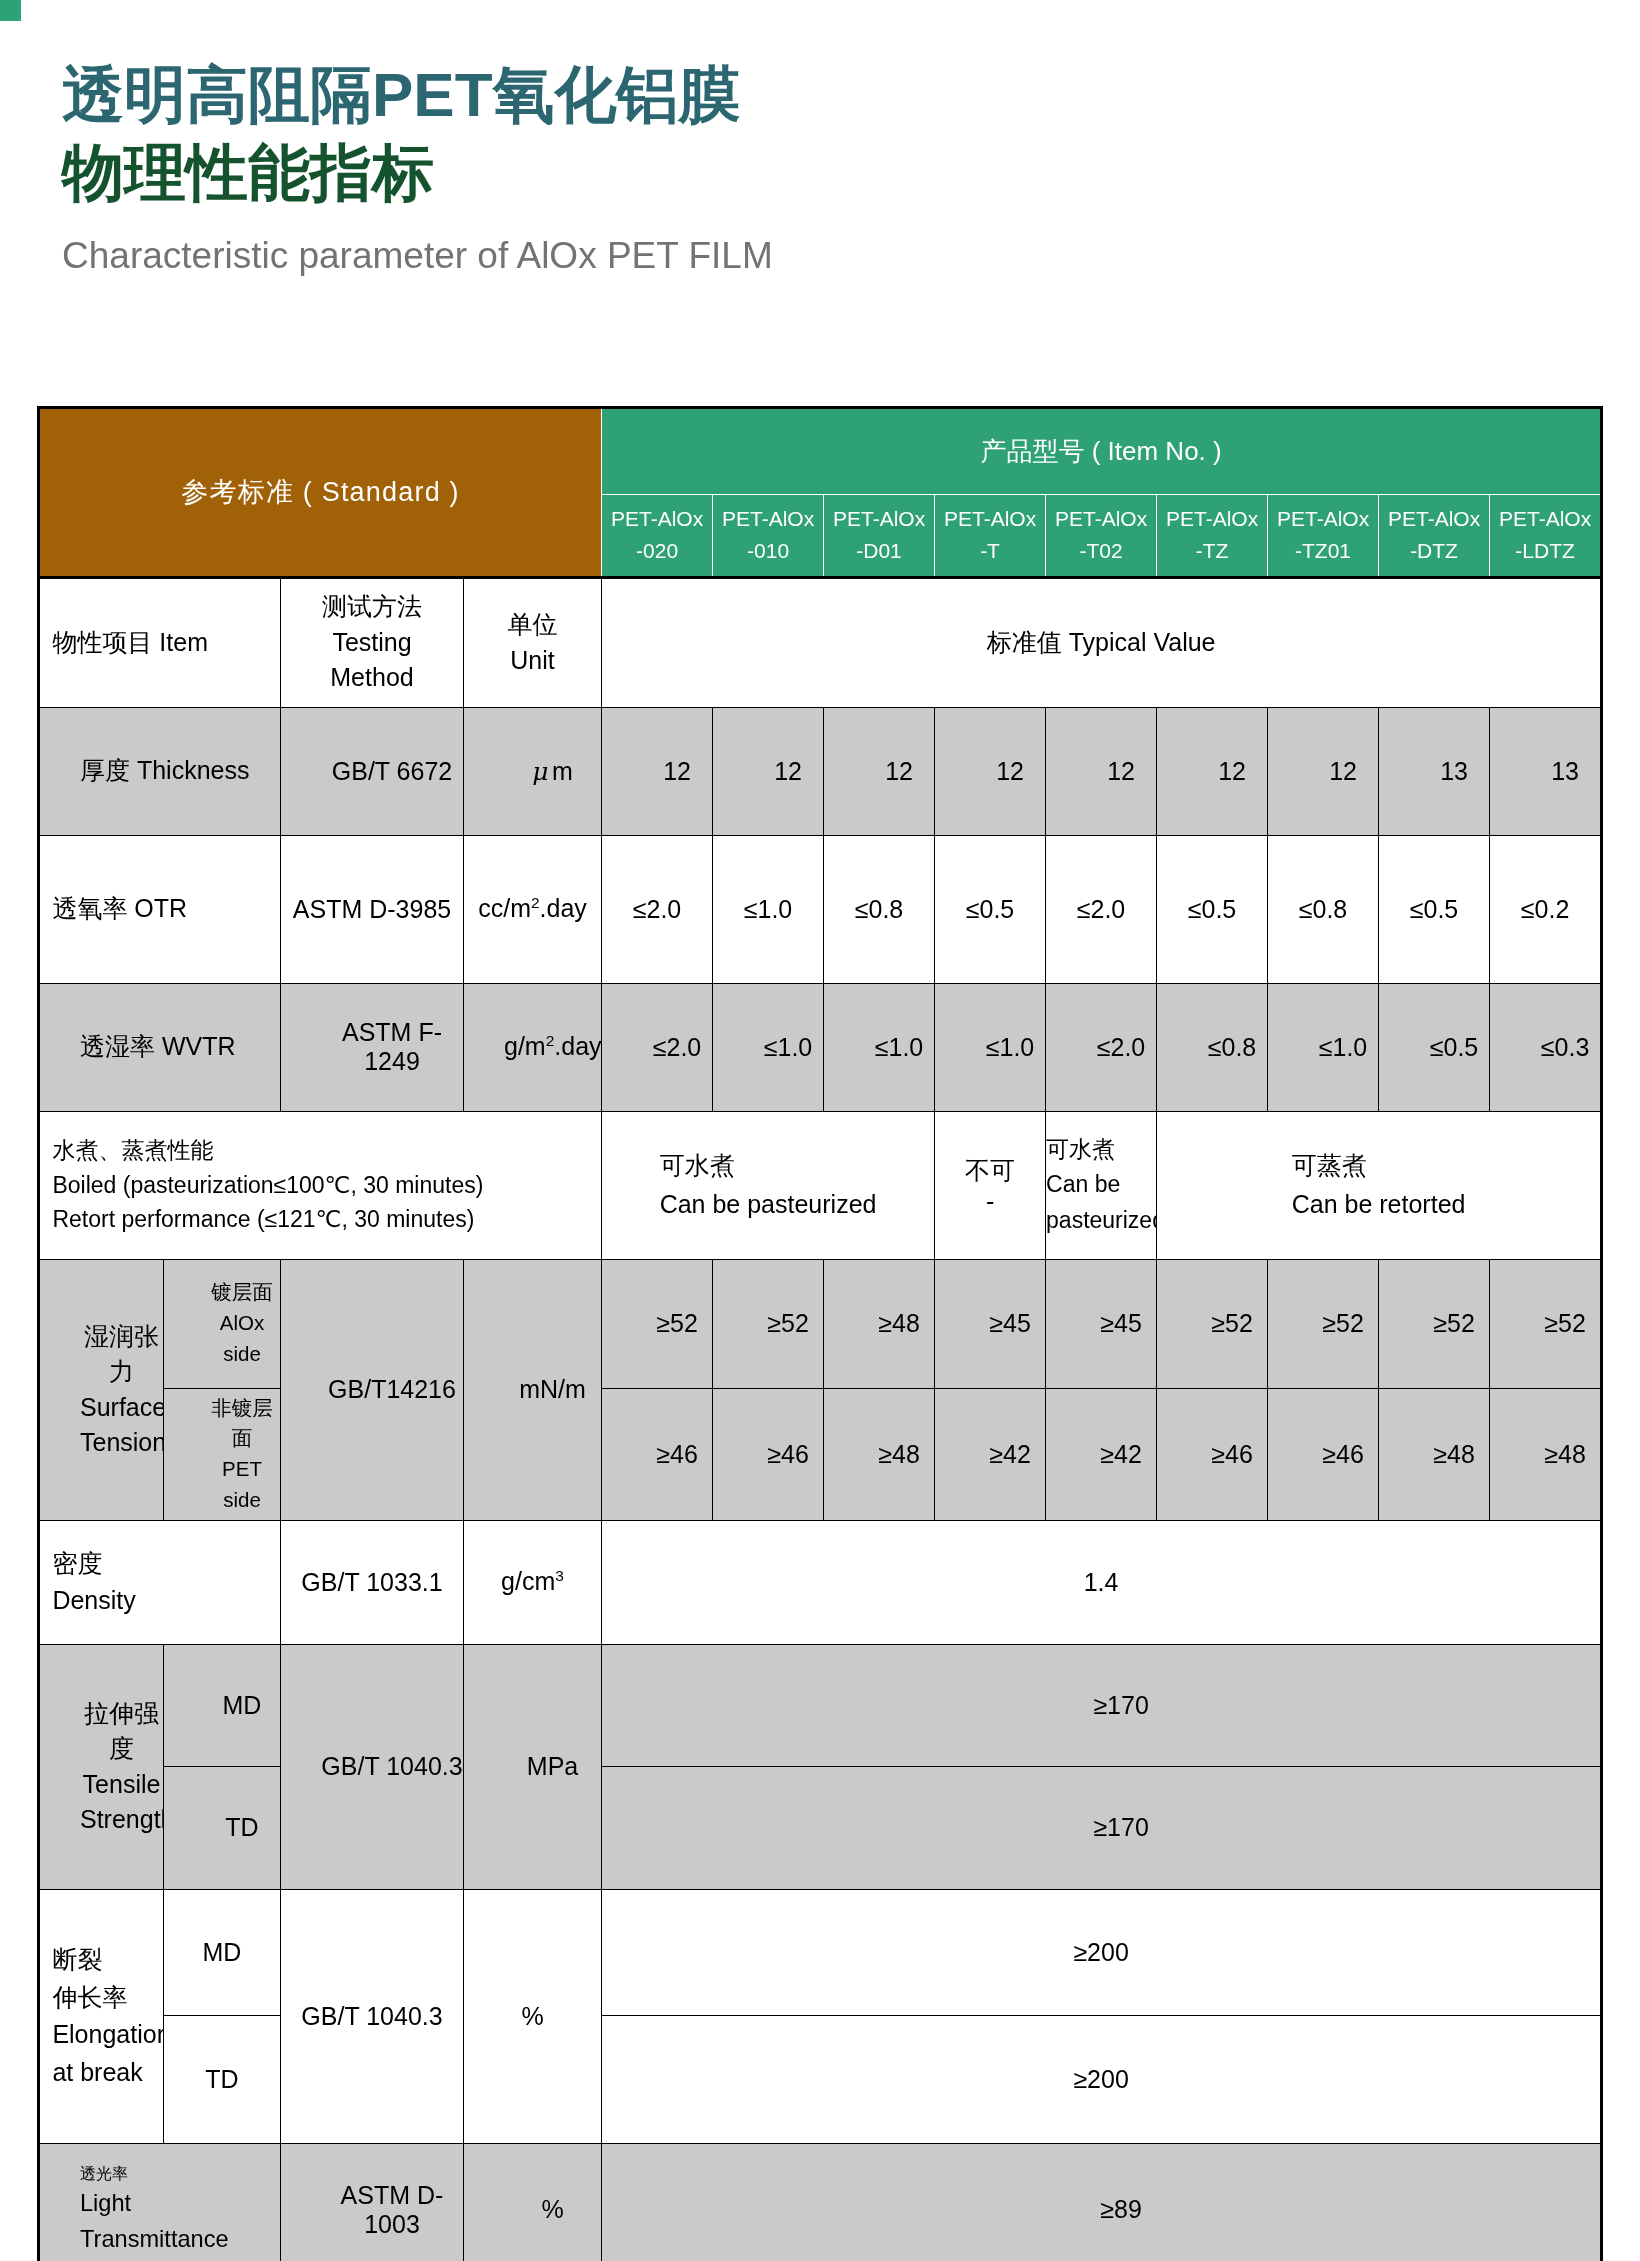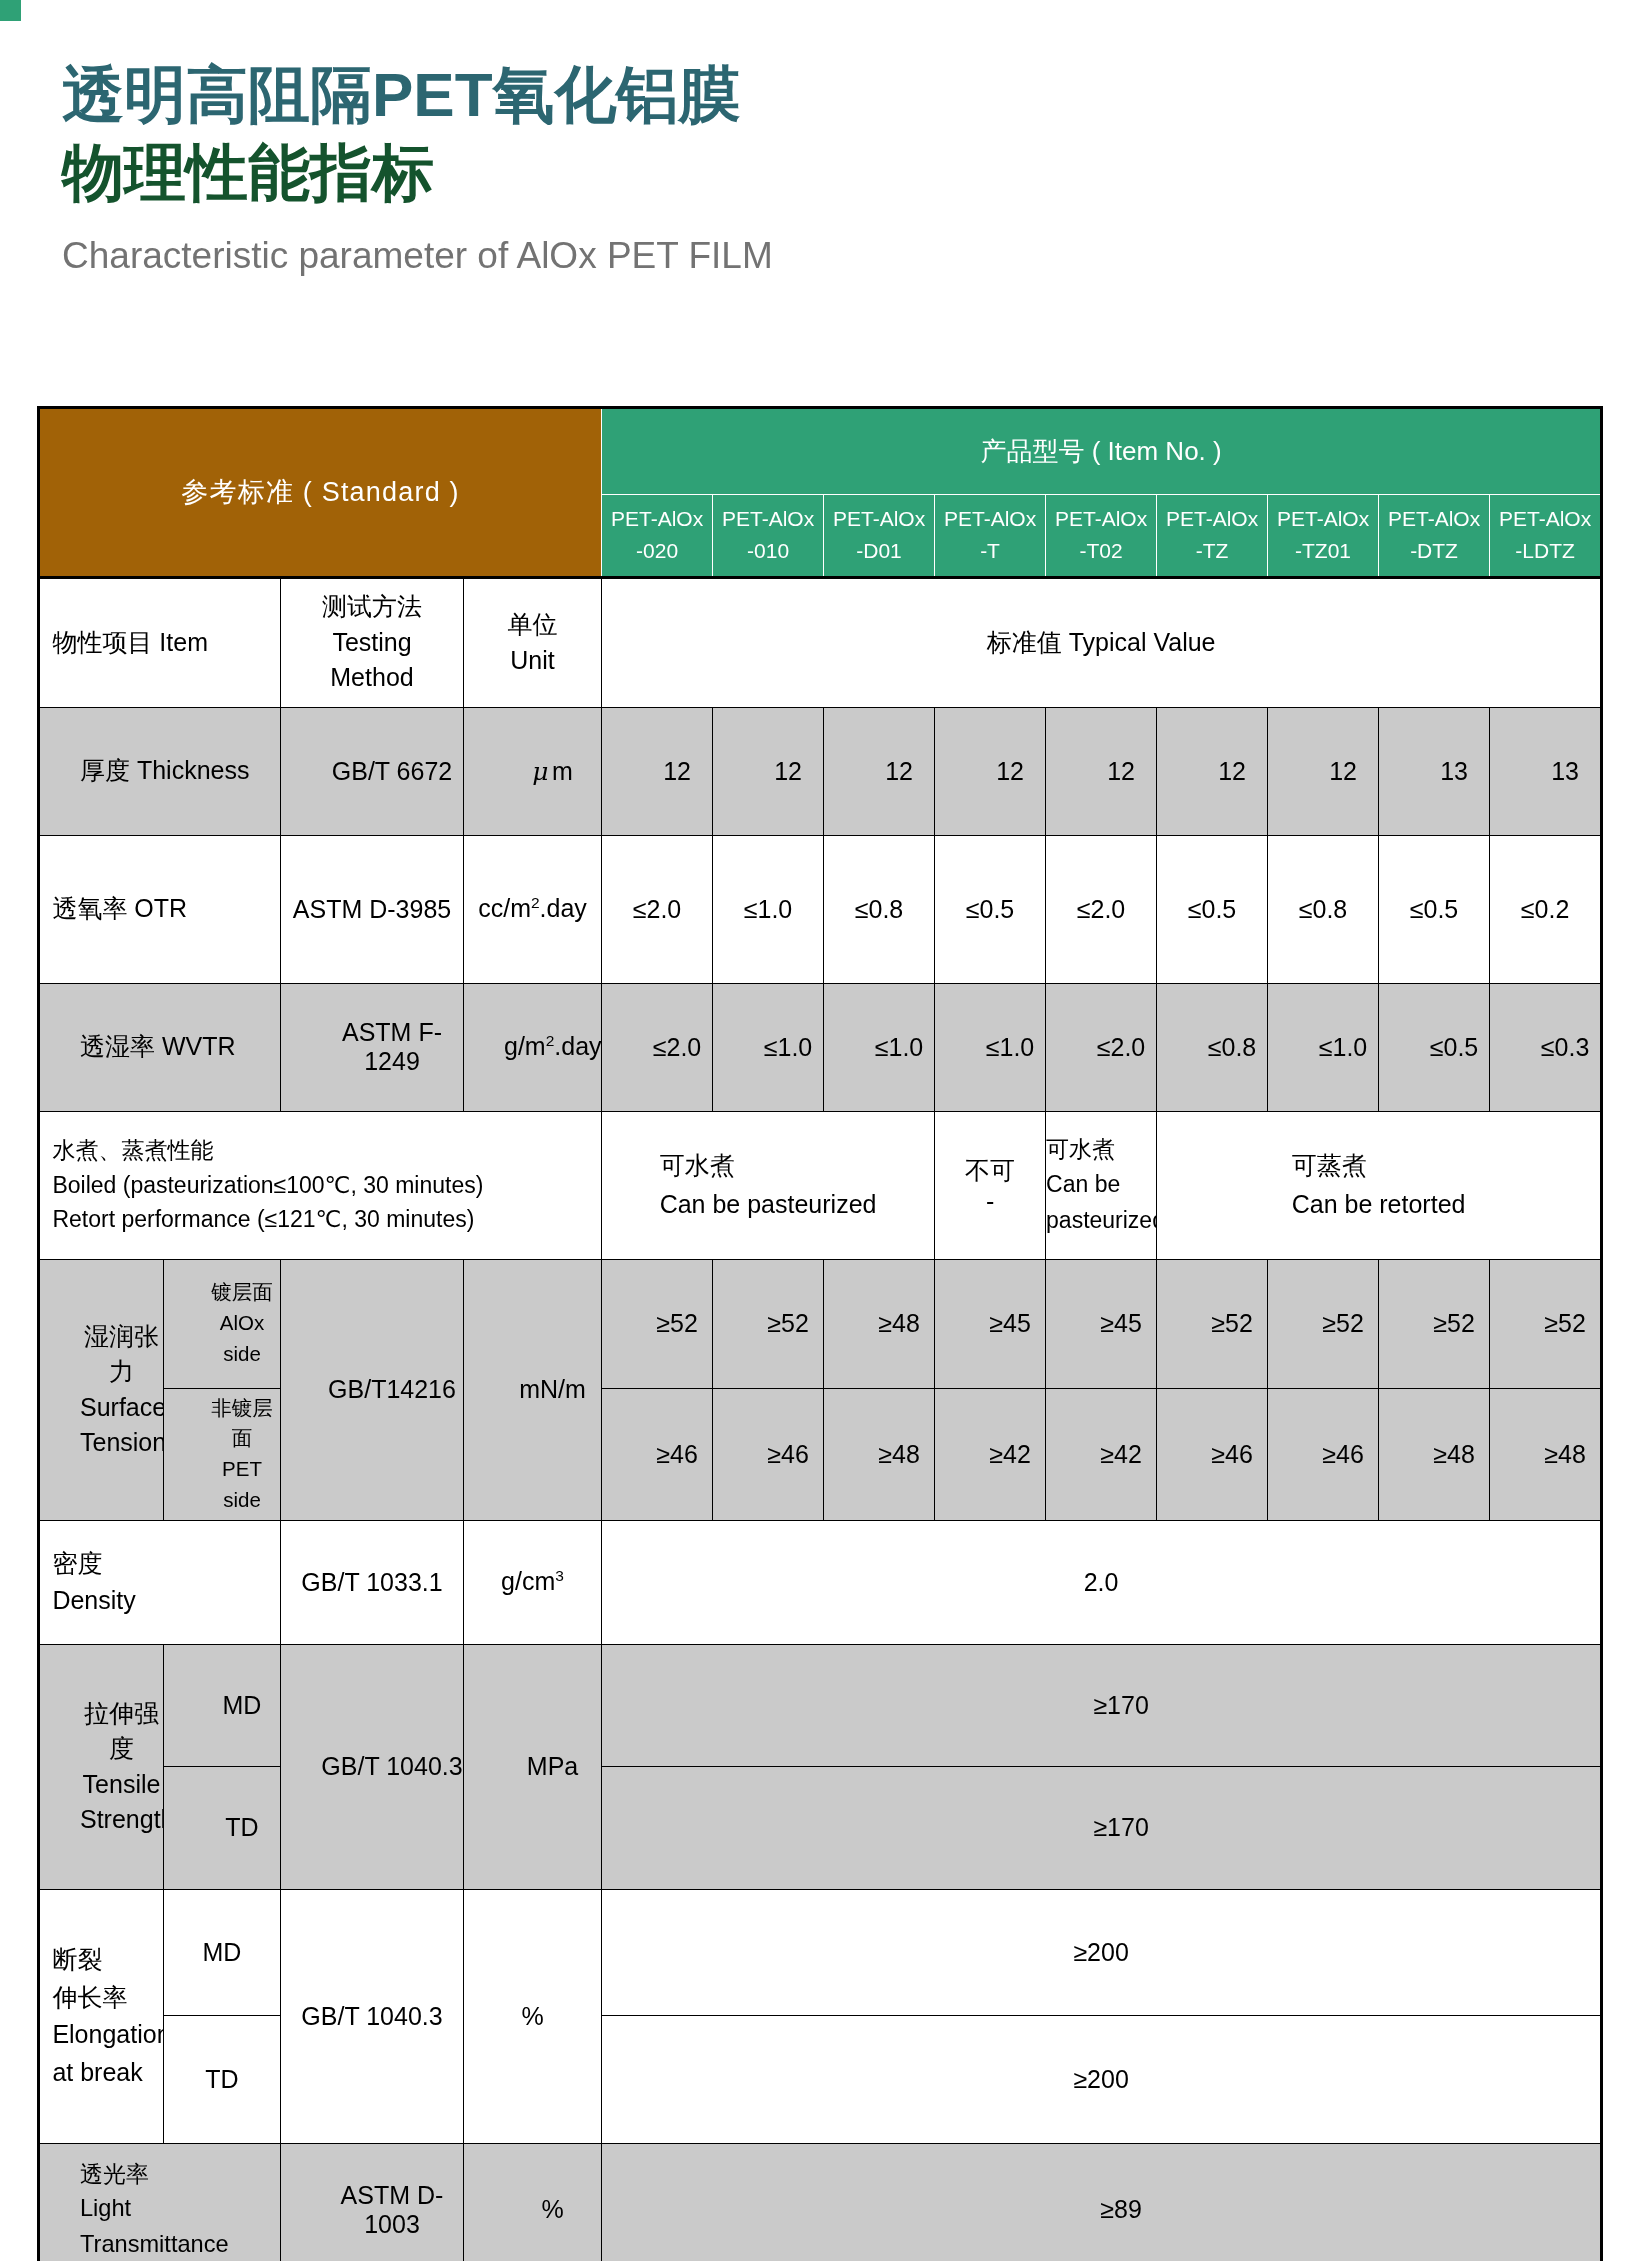--- a/index.html
+++ b/index.html
@@ -236,21 +236,21 @@
     <td>≥48</td>
   </tr>
 
   <tr class="r-den">
     <td class="label" colspan="2">
       <div>密度</div>
       <div>Density</div>
     </td>
     <td>GB/T 1033.1</td>
     <td><span>g/cm</span><sup>3</sup></td>
-    <td colspan="9">2.0</td>
+    <td colspan="9">1.4</td>
   </tr>
 
   <tr class="gray r-t1">
     <td rowspan="2" class="multi">
       <div>拉伸强度</div>
       <div>Tensile</div>
       <div>Strength</div>
     </td>
     <td>MD</td>
     <td rowspan="2">GB/T 1040.3</td>
@@ -274,21 +274,21 @@
     <td rowspan="2">%</td>
     <td colspan="9">≥200</td>
   </tr>
   <tr class="r-e2">
     <td>TD</td>
     <td colspan="9">≥200</td>
   </tr>
 
   <tr class="gray r-light">
     <td class="label" colspan="2">
-      <div style="font-size:23px">透光率</div>
+      <div style="font-size:16px">透光率</div>
       <div style="font-size:23.6px">Light Transmittance</div>
     </td>
     <td>ASTM D-1003</td>
     <td>%</td>
     <td colspan="9">≥89</td>
   </tr>
 </tbody>
   </table>
 
 

